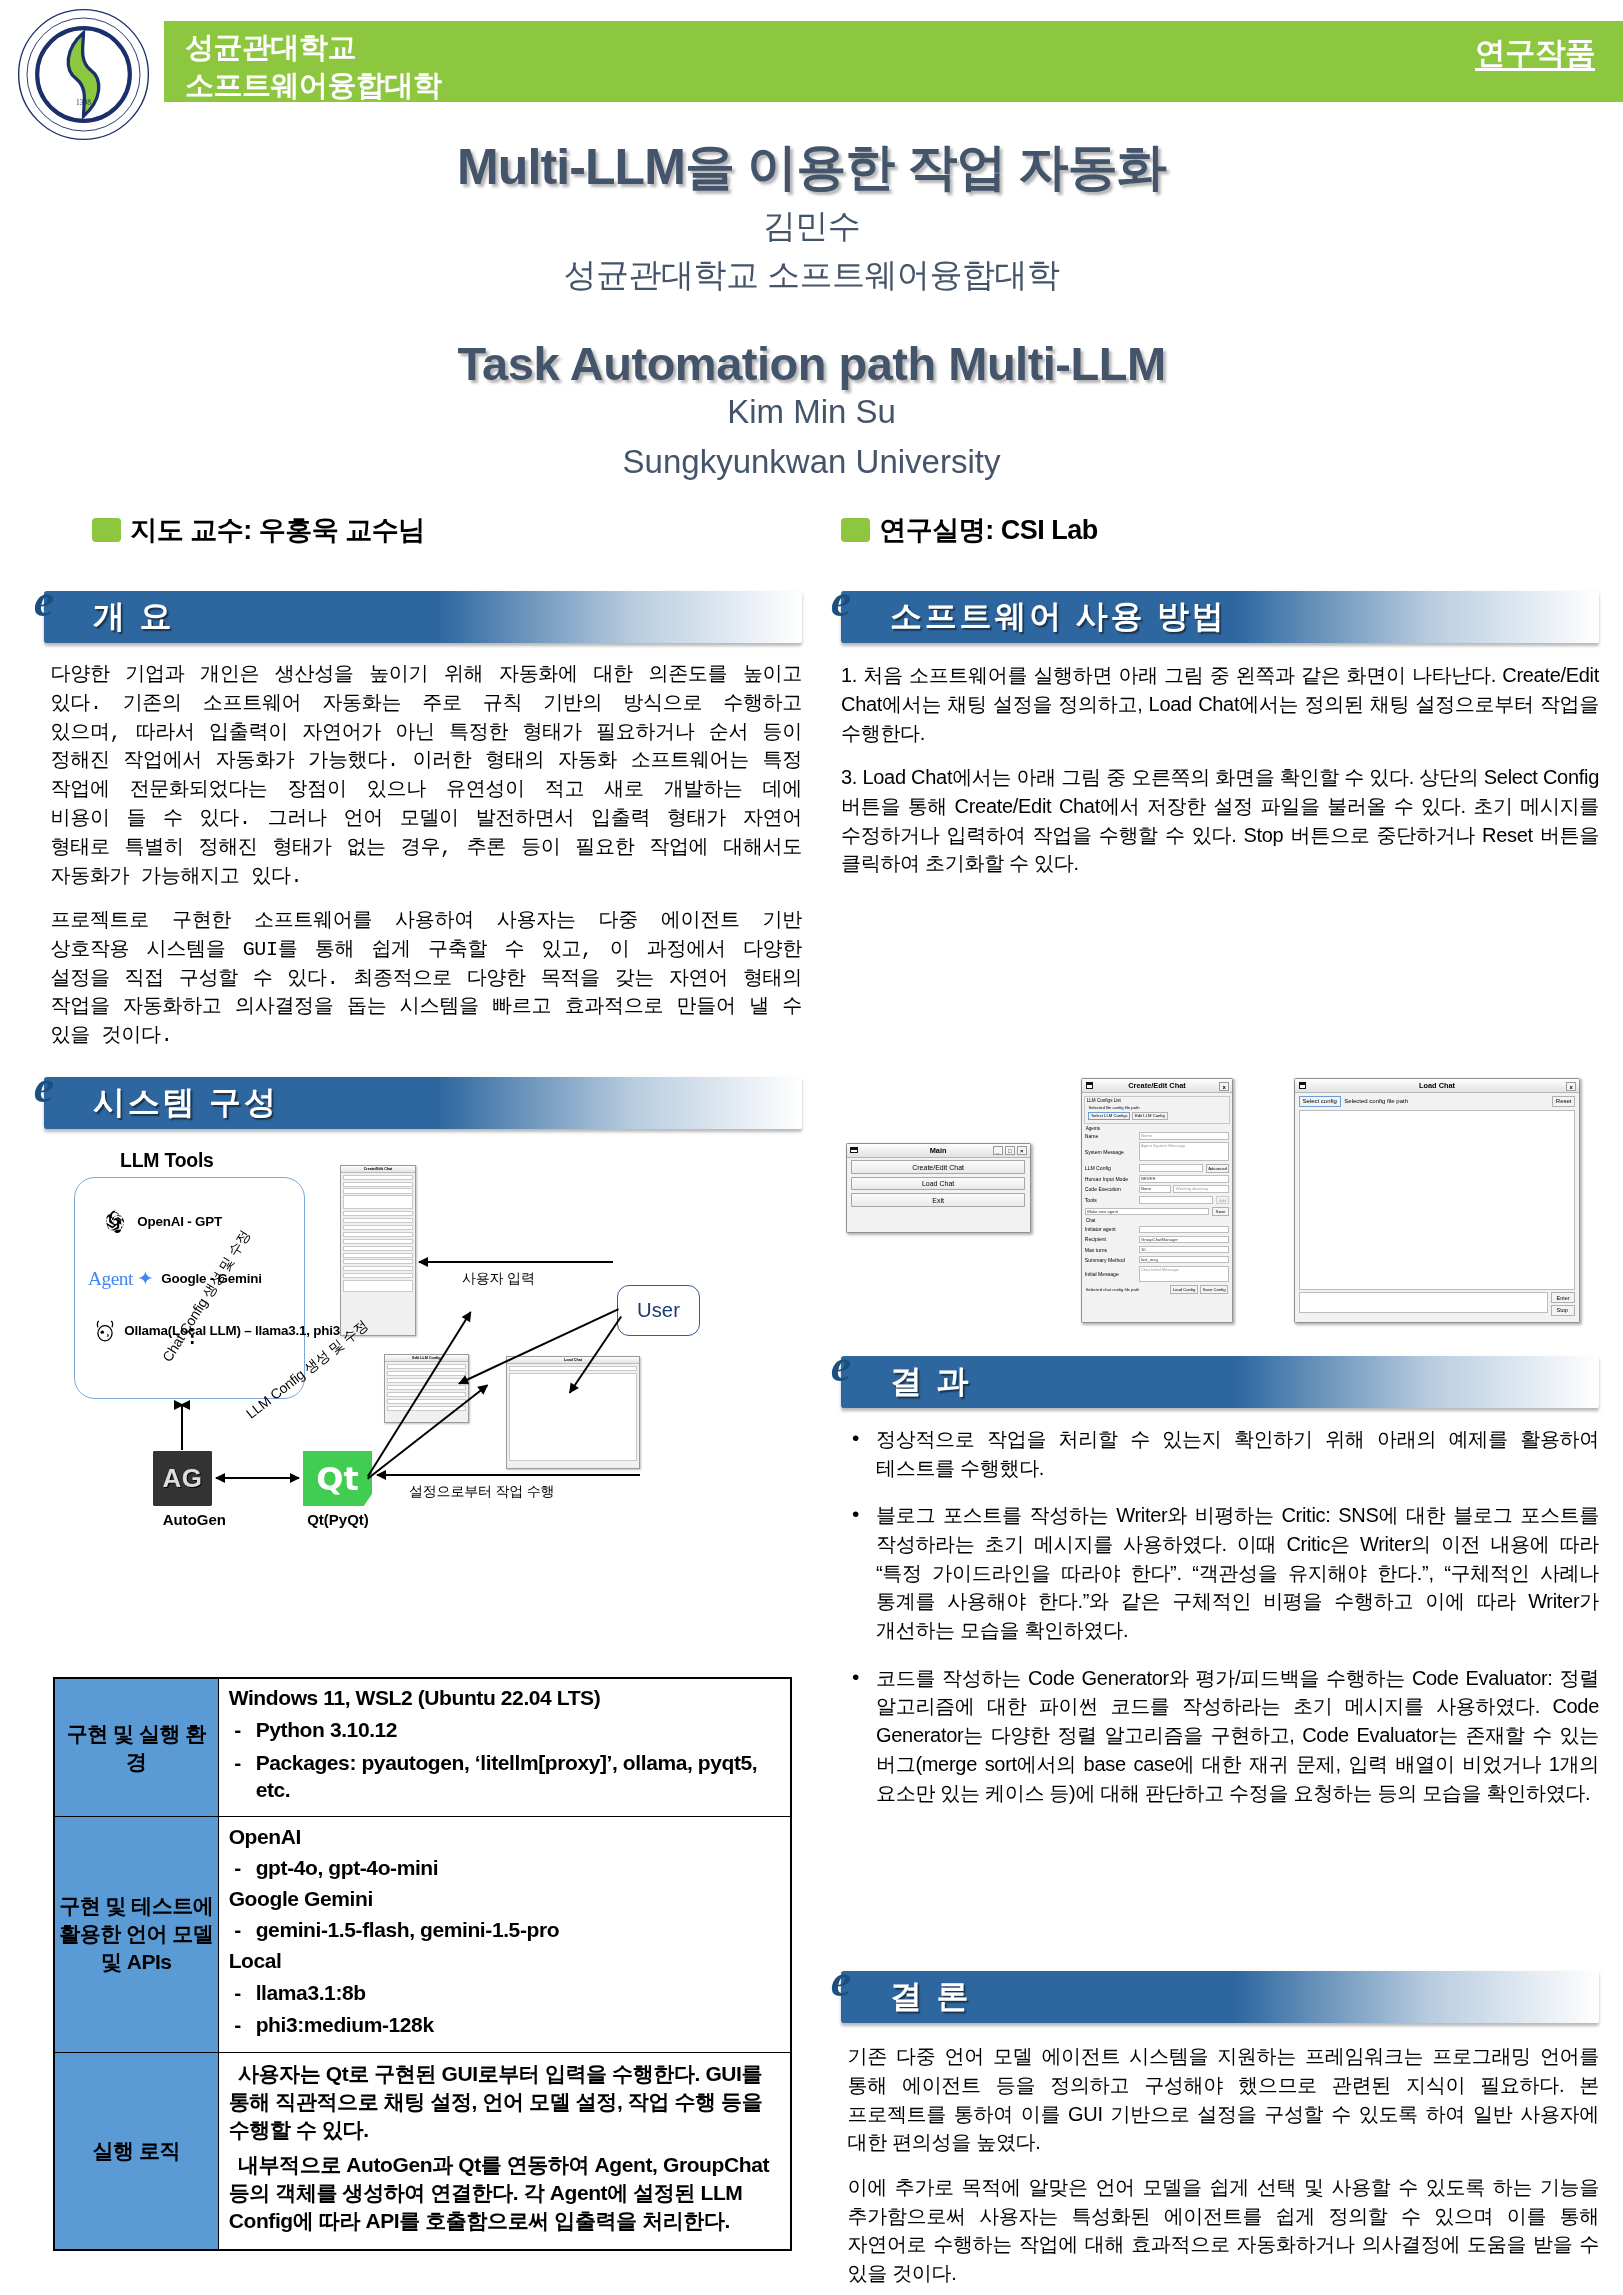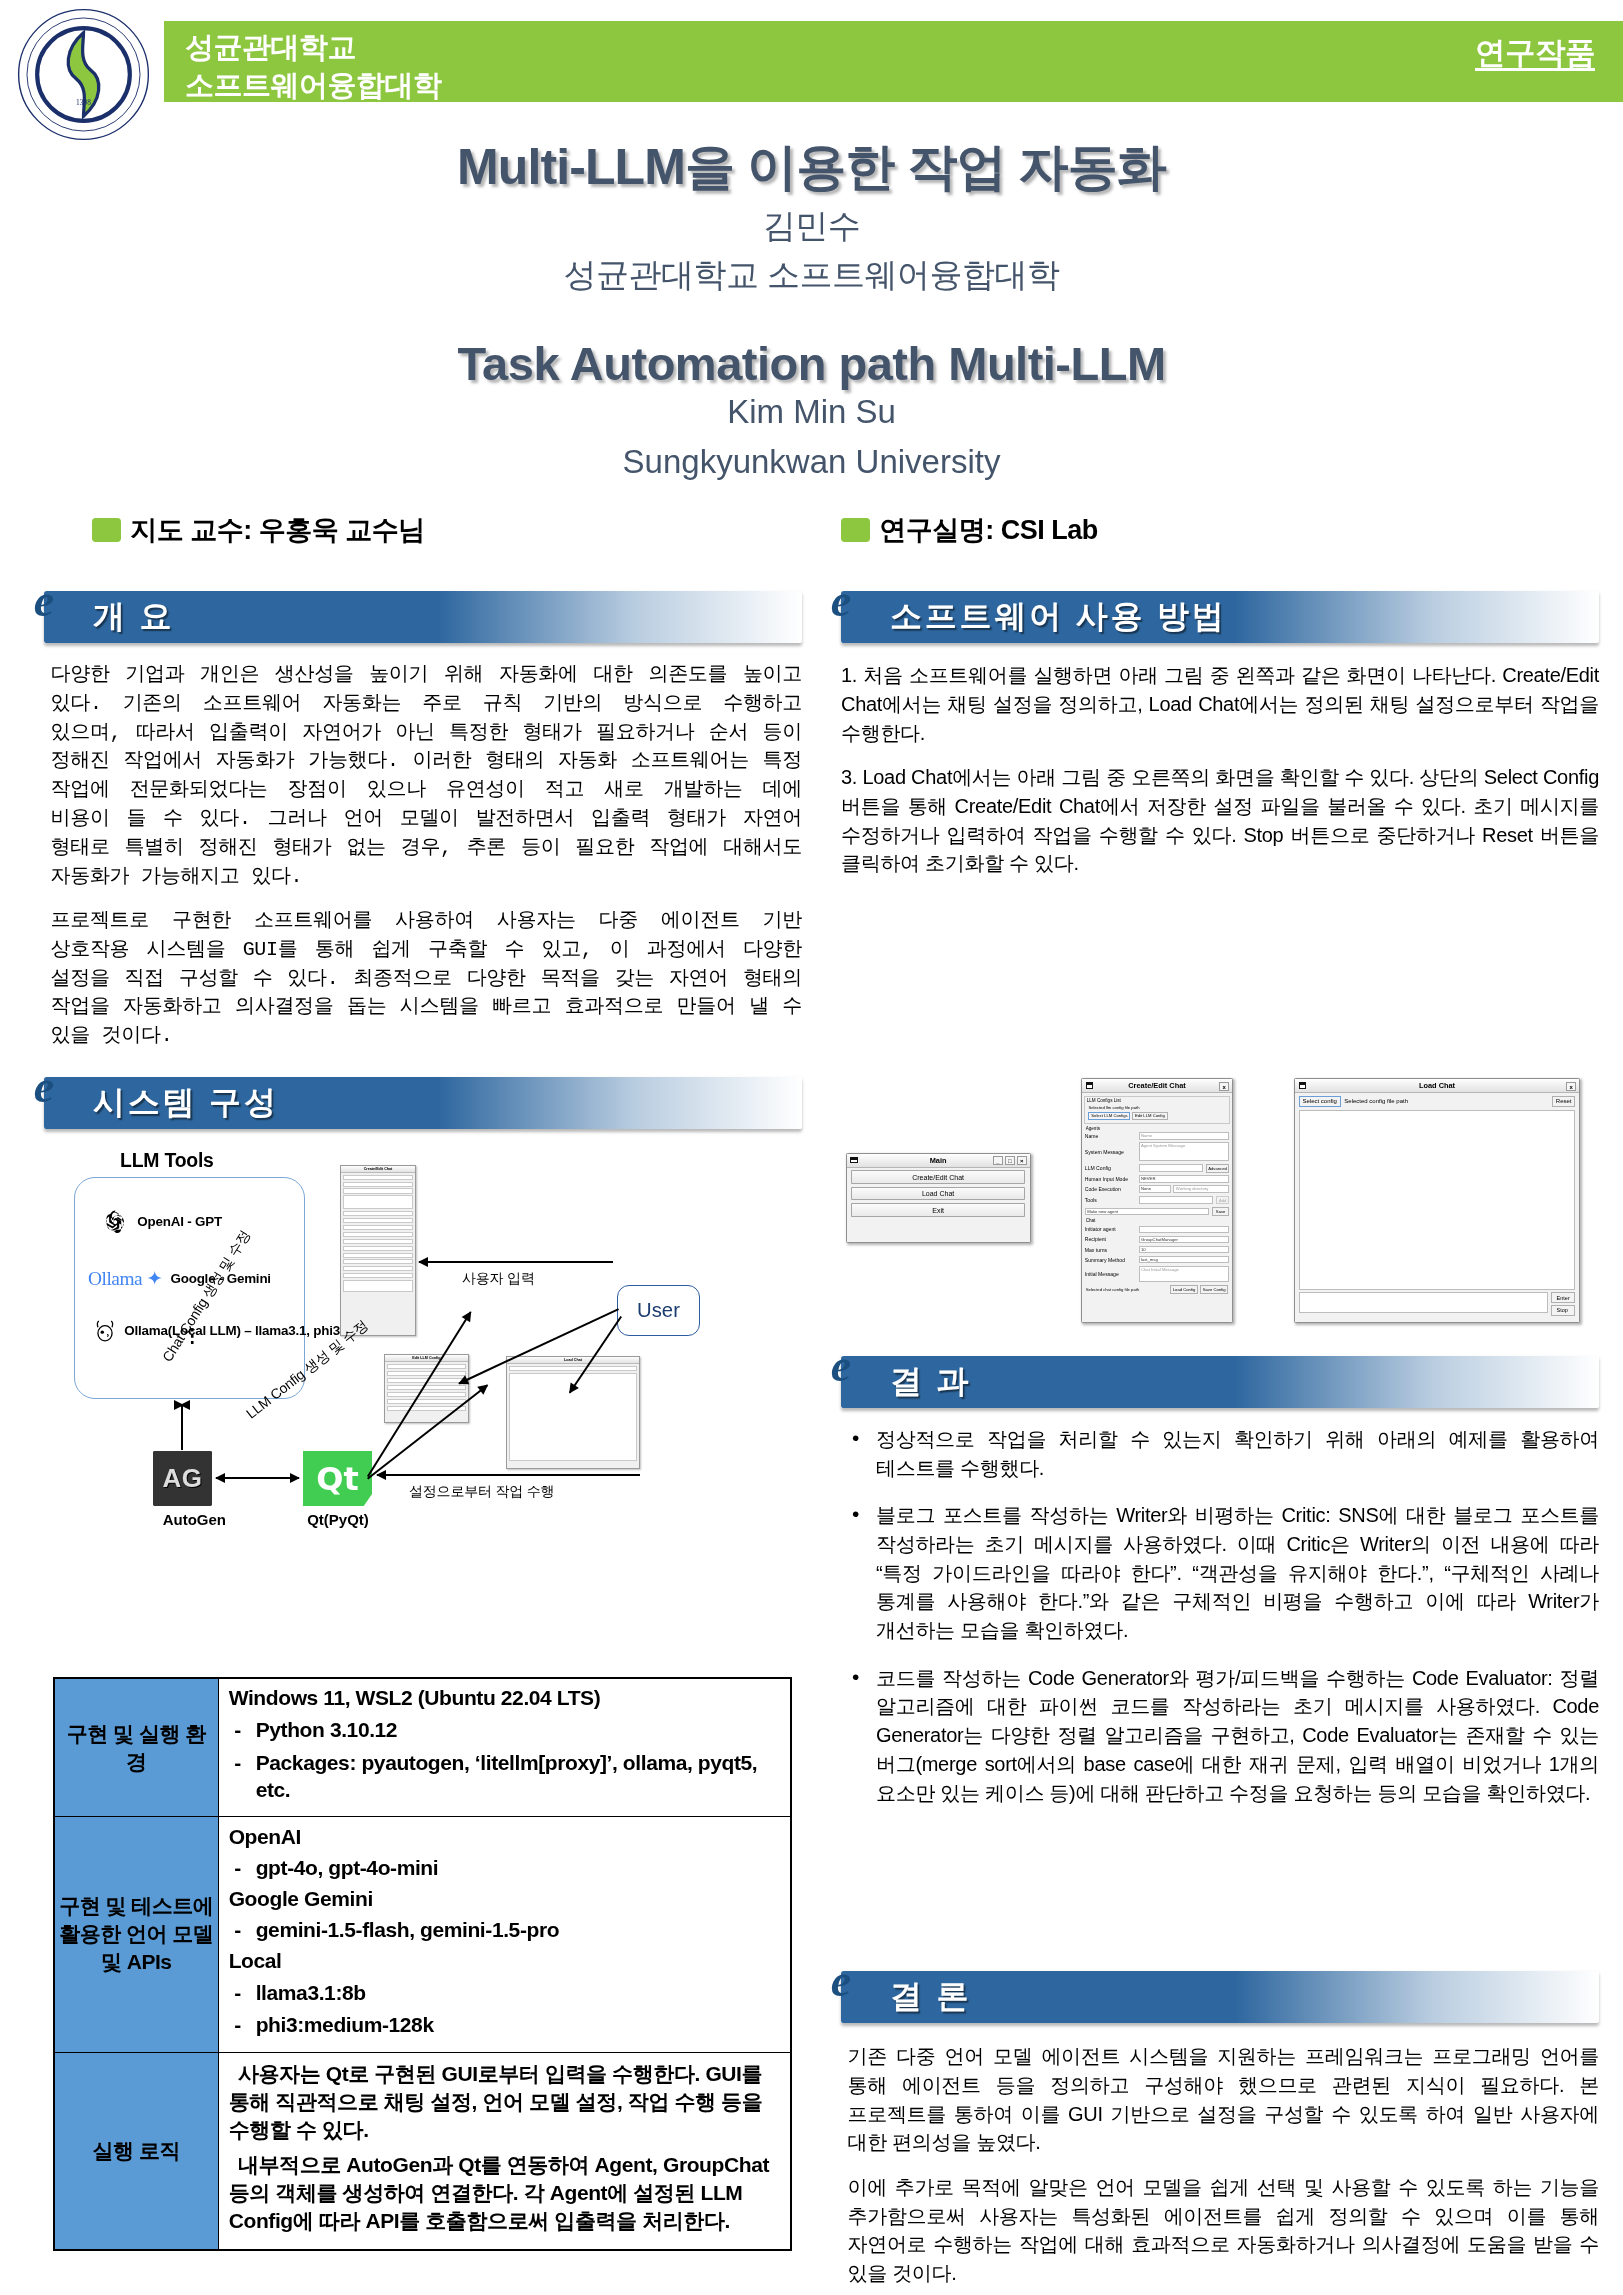--- a/index.html
+++ b/index.html
@@ -278,21 +278,21 @@
   <div class="llm-box"></div>
 
   <div class="llm-row" style="left:58px; top:62px;">
     <svg width="27" height="27" viewBox="0 0 24 24">
       <path fill="#000" d="M12 2.2c-2.1 0-3.9 1.3-4.6 3.2-2 .3-3.5 2-3.5 4 0 .8.2 1.5.6 2.2-.9 1.8-.5 4 1 5.3.5 1.9 2.3 3.1 4.3 3.1 1.1 0 2.1-.4 2.9-1.1.9.5 2 .6 3 .3 1.9-.6 3.1-2.4 3-4.4.9-1.1 1.1-2.6.6-3.9-.3-1.9-1.8-3.4-3.7-3.8-.9-1.8-2.7-2.9-4.6-2.9zm0 1.6c1.2 0 2.3.6 2.9 1.6L11 7.7c-.4.2-.6.6-.6 1v4.5l-1.6-.9V7.1c0-1.8 1.4-3.3 3.2-3.3zm3.6 2.7c1.1.2 2 1 2.3 2.1.3 1-.1 2.1-.9 2.8l-.1-.1-3.9-2.2c-.4-.2-.8-.2-1.2 0l-3.9 2.3V9.3l3.8-2.2c.5-.3 1-.4 1.6-.4.8 0 1.6.2 2.3.8zM6.3 7.5v4.6c0 .4.2.8.6 1l3.9 2.3-1.6.9-3.8-2.2c-1.5-.9-2-2.9-1.1-4.4.4-.9 1.2-1.6 2-2.2zm11.7 4.1c1.3.8 1.8 2.5 1.1 3.8-.4.8-1.1 1.4-2 1.7v-4.7c0-.4-.2-.8-.6-1L12.6 9l1.6-.9 3.8 2.5zm-6.2-.9l1.6.9v1.9l-1.6.9-1.6-.9v-1.9l1.6-.9zm3.5 3.1l1.6.9v4.3c0 1.8-1.5 3.2-3.2 3.2-1.2 0-2.3-.6-2.9-1.6l3.9-2.3c.4-.2.6-.6.6-1v-3.5zm-1.9 1.1v1.9l-3.8 2.2c-1.5.9-3.5.3-4.4-1.2-.4-.7-.5-1.5-.4-2.3l3.9 2.3c.4.2.8.2 1.2 0l3.5-2.9z"></path>
     </svg>
     <span class="llm-label">OpenAI - GPT</span>
   </div>
 
   <div class="llm-row" style="left:44px; top:121px;">
-    <span style="font-size:19.4px;color:#4285f4;font-family:'Liberation Serif',serif;letter-spacing:-0.5px;">Ollama ✦</span>
+    <span style="font-size:19.4px;color:#4285f4;font-family:'Liberation Serif',serif;letter-spacing:-0.5px;">Agent ✦</span>
     <span class="llm-label">Google - Gemini</span>
   </div>
 
   <div class="llm-row" style="left:50px; top:172px;">
     <svg width="22" height="25" viewBox="0 0 40 46">
       <path d="M9 6 C6 6 5 12 7 17 M31 6 C34 6 35 12 33 17" fill="none" stroke="#000" stroke-width="2.4"></path>
       <ellipse cx="20" cy="28" rx="13" ry="14" fill="none" stroke="#000" stroke-width="2.4"></ellipse>
       <circle cx="15" cy="26" r="3.2" fill="#000"></circle>
       <path d="M24 30 q4 2 0 4" fill="none" stroke="#000" stroke-width="2"></path>
     </svg>
@@ -419,21 +419,21 @@
   <span class="sec-title">소프트웨어 사용 방법</span>
 </div>
 <div class="body-text" id="usage-body">
   <p>1. 처음 소프트웨어를 실행하면 아래 그림 중 왼쪽과 같은 화면이 나타난다. Create/Edit Chat에서는 채팅 설정을 정의하고, Load Chat에서는 정의된 채팅 설정으로부터 작업을 수행한다.</p>
   <p>3. Load Chat에서는 아래 그림 중 오른쪽의 화면을 확인할 수 있다. 상단의 Select Config 버튼을 통해 Create/Edit Chat에서 저장한 설정 파일을 불러올 수 있다. 초기 메시지를 수정하거나 입력하여 작업을 수행할 수 있다. Stop 버튼으로 중단하거나 Reset 버튼을 클릭하여 초기화할 수 있다.</p>
 </div>
 
 <div id="usage-guis">
  <div class="gui-area">
 
-  <div class="gwin" style="left:4.6px; top:79px; width:185px; height:90px;">
+  <div class="gwin" style="left:4.6px; top:69px; width:185px; height:90px;">
     <div class="gwin-title">
       <span class="gwin-ico"></span>
       <span>Main</span>
       <span class="gwin-btns">
         <span class="gwin-btn">_</span>
         <span class="gwin-btn">□</span>
         <span class="gwin-btn">×</span>
       </span>
     </div>
     <div class="gbtn">Create/Edit Chat</div>

